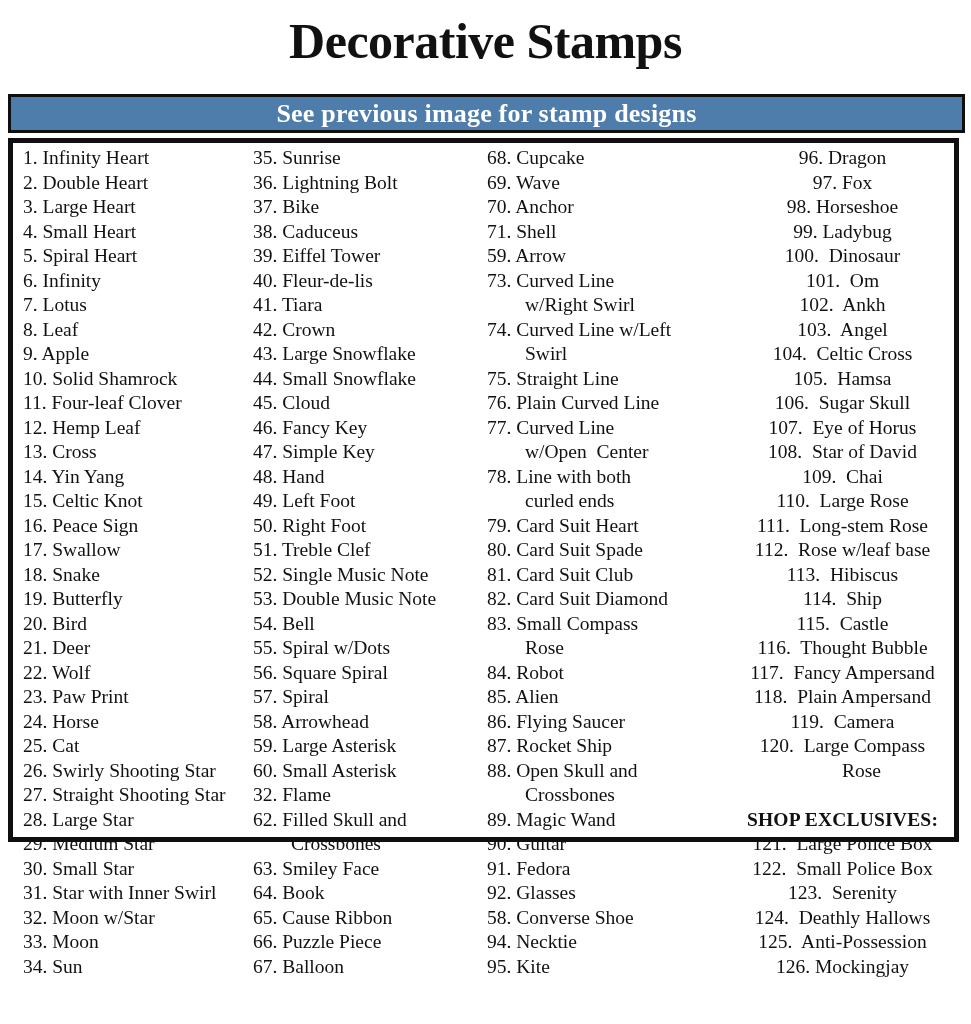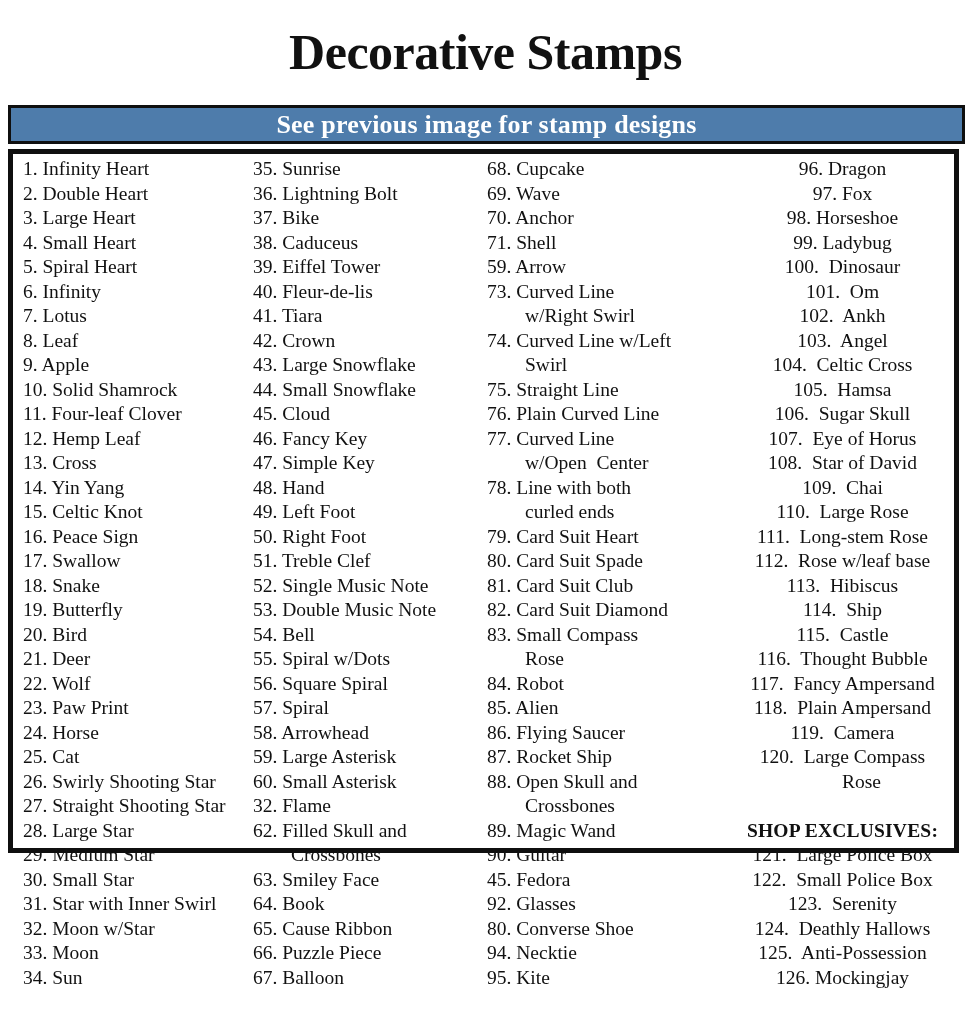--- a/index.html
+++ b/index.html
@@ -10,21 +10,21 @@
     color: #141414;
   }
   .page {
     position: relative;
     width: 971px;
     height: 1024px;
     background: var(--background, #ffffff);
     overflow: hidden;
   }
   .title {
-    margin: 11px;
+    margin: 0;
     padding-top: 10px;
     text-align: center;
     font-size: 50px;
     line-height: 62px;
     font-weight: 700;
     letter-spacing: -0.5px;
     color: var(--text, #111111);
   }
   .banner {
     margin: 22px 6px 0 8px;
@@ -175,23 +175,23 @@
           <div class="entry">83. Small Compass
 Rose</div>
           <div class="entry">84. Robot</div>
           <div class="entry">85. Alien</div>
           <div class="entry">86. Flying Saucer</div>
           <div class="entry">87. Rocket Ship</div>
           <div class="entry">88. Open Skull and
 Crossbones</div>
           <div class="entry">89. Magic Wand</div>
           <div class="entry">90. Guitar</div>
-          <div class="entry">45. Fedora</div>
+          <div class="entry">91. Fedora</div>
           <div class="entry">92. Glasses</div>
-          <div class="entry">80. Converse Shoe</div>
+          <div class="entry">58. Converse Shoe</div>
           <div class="entry">94. Necktie</div>
           <div class="entry">95. Kite</div>
         </div>
         <div class="col">
           <div class="entry">96. Dragon</div>
           <div class="entry">97. Fox</div>
           <div class="entry">98. Horseshoe</div>
           <div class="entry">99. Ladybug</div>
           <div class="entry">100.  Dinosaur</div>
           <div class="entry">101.  Om</div>

